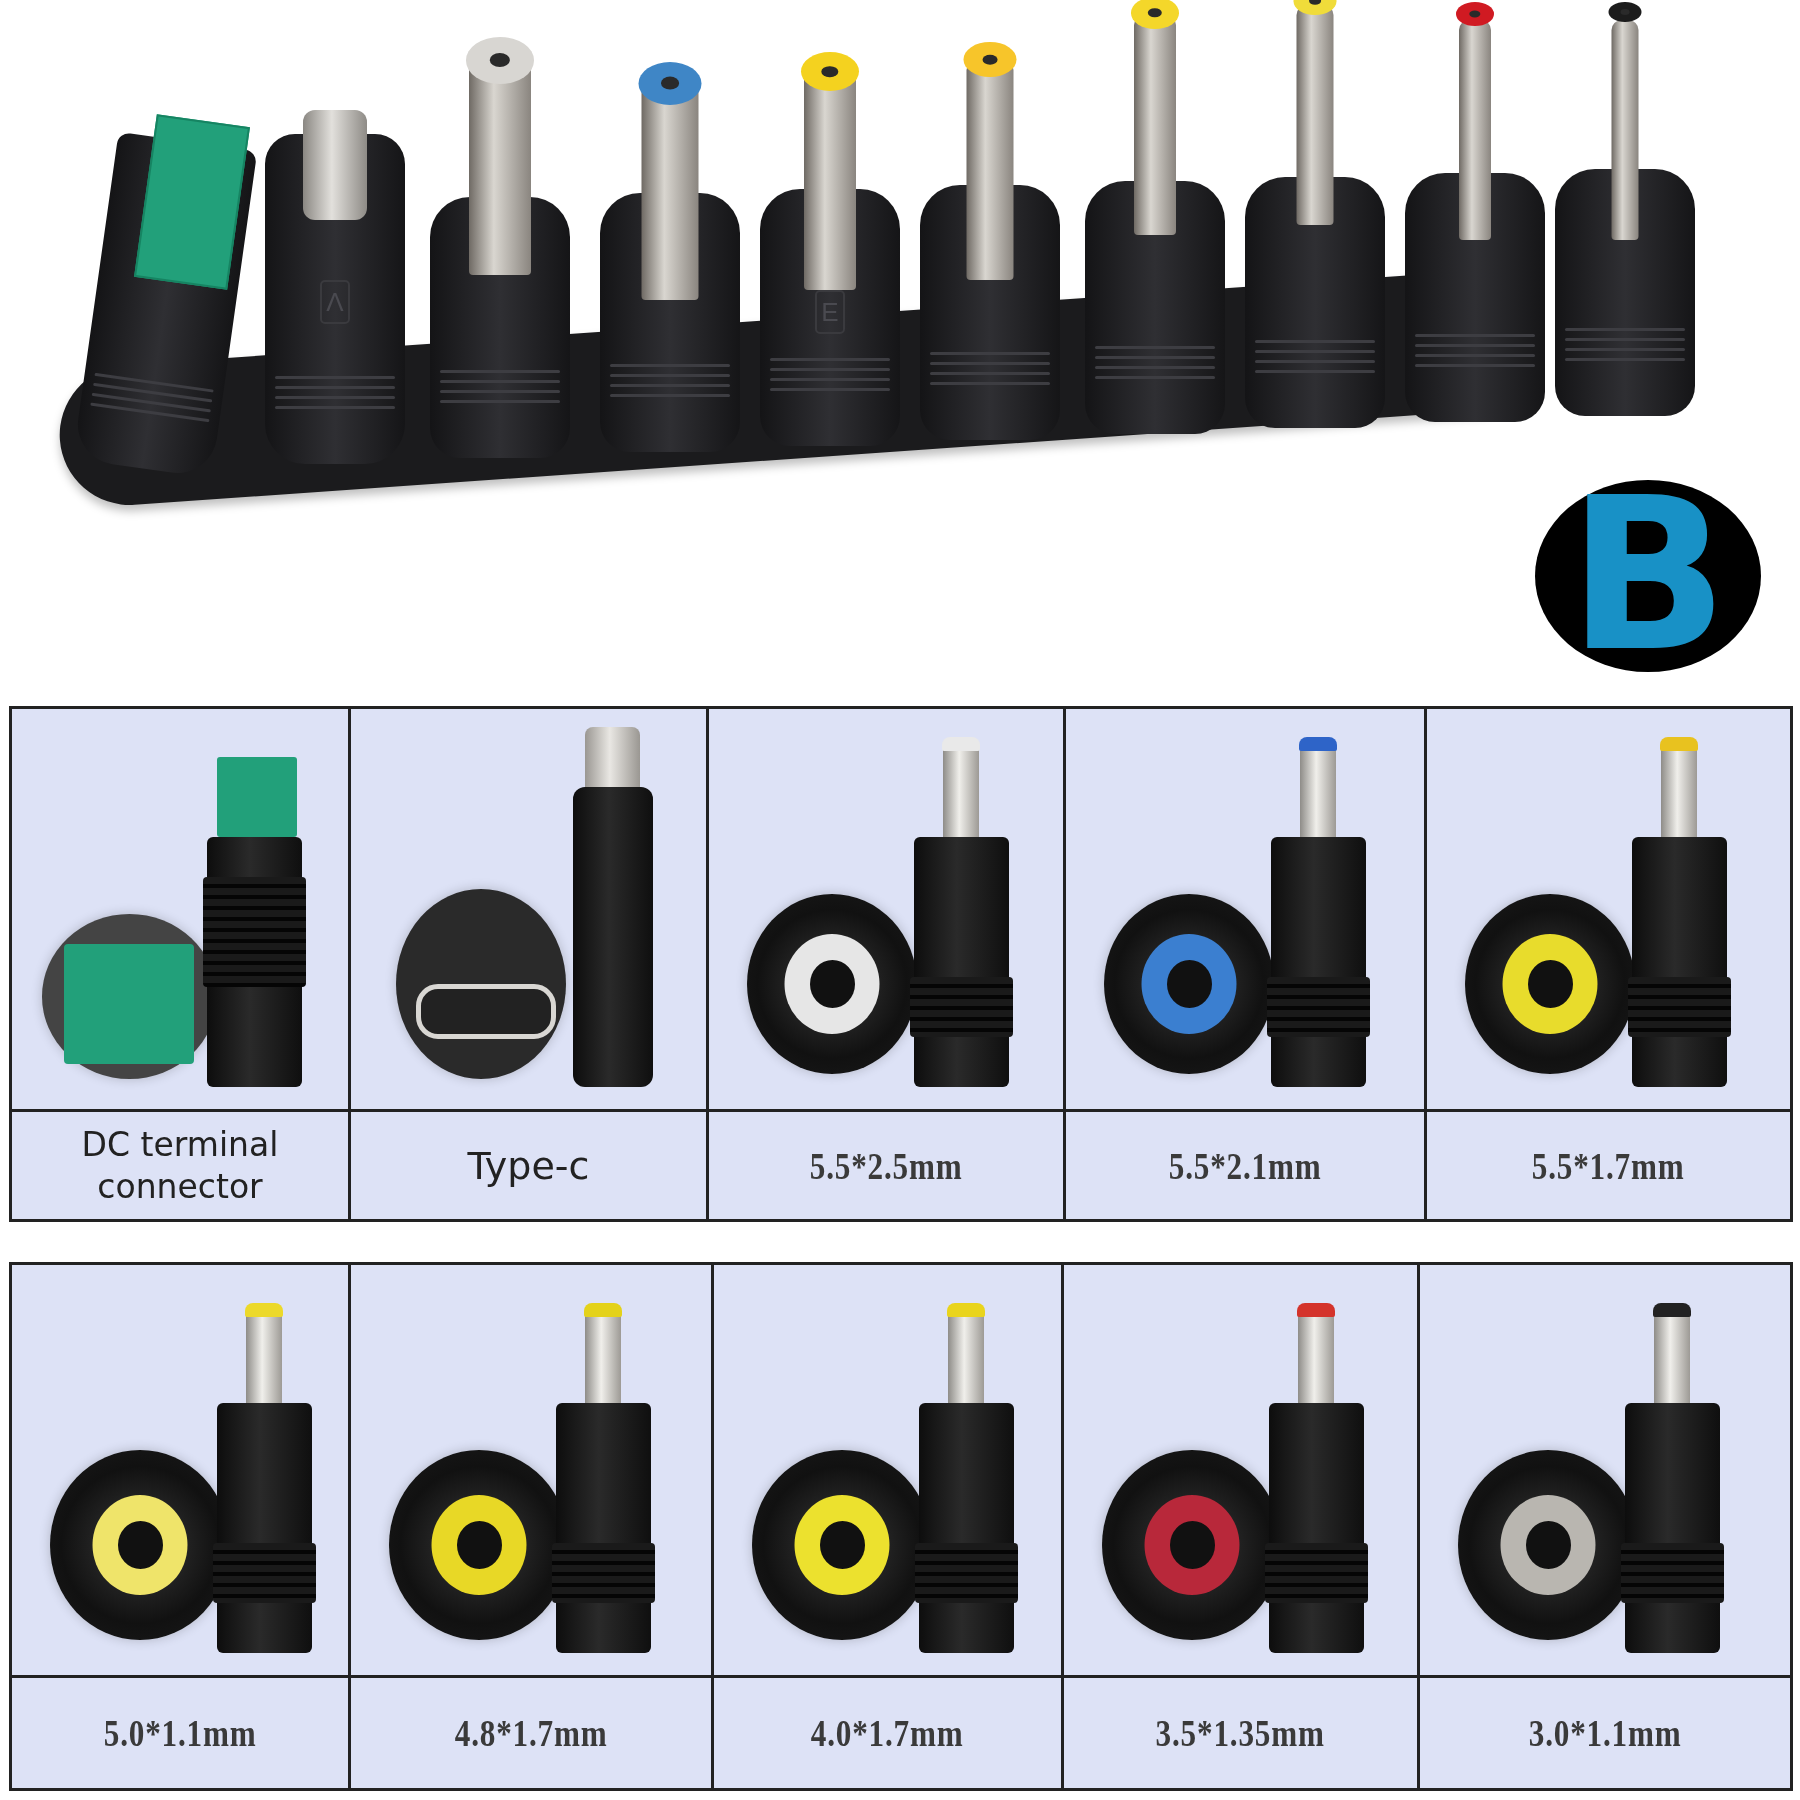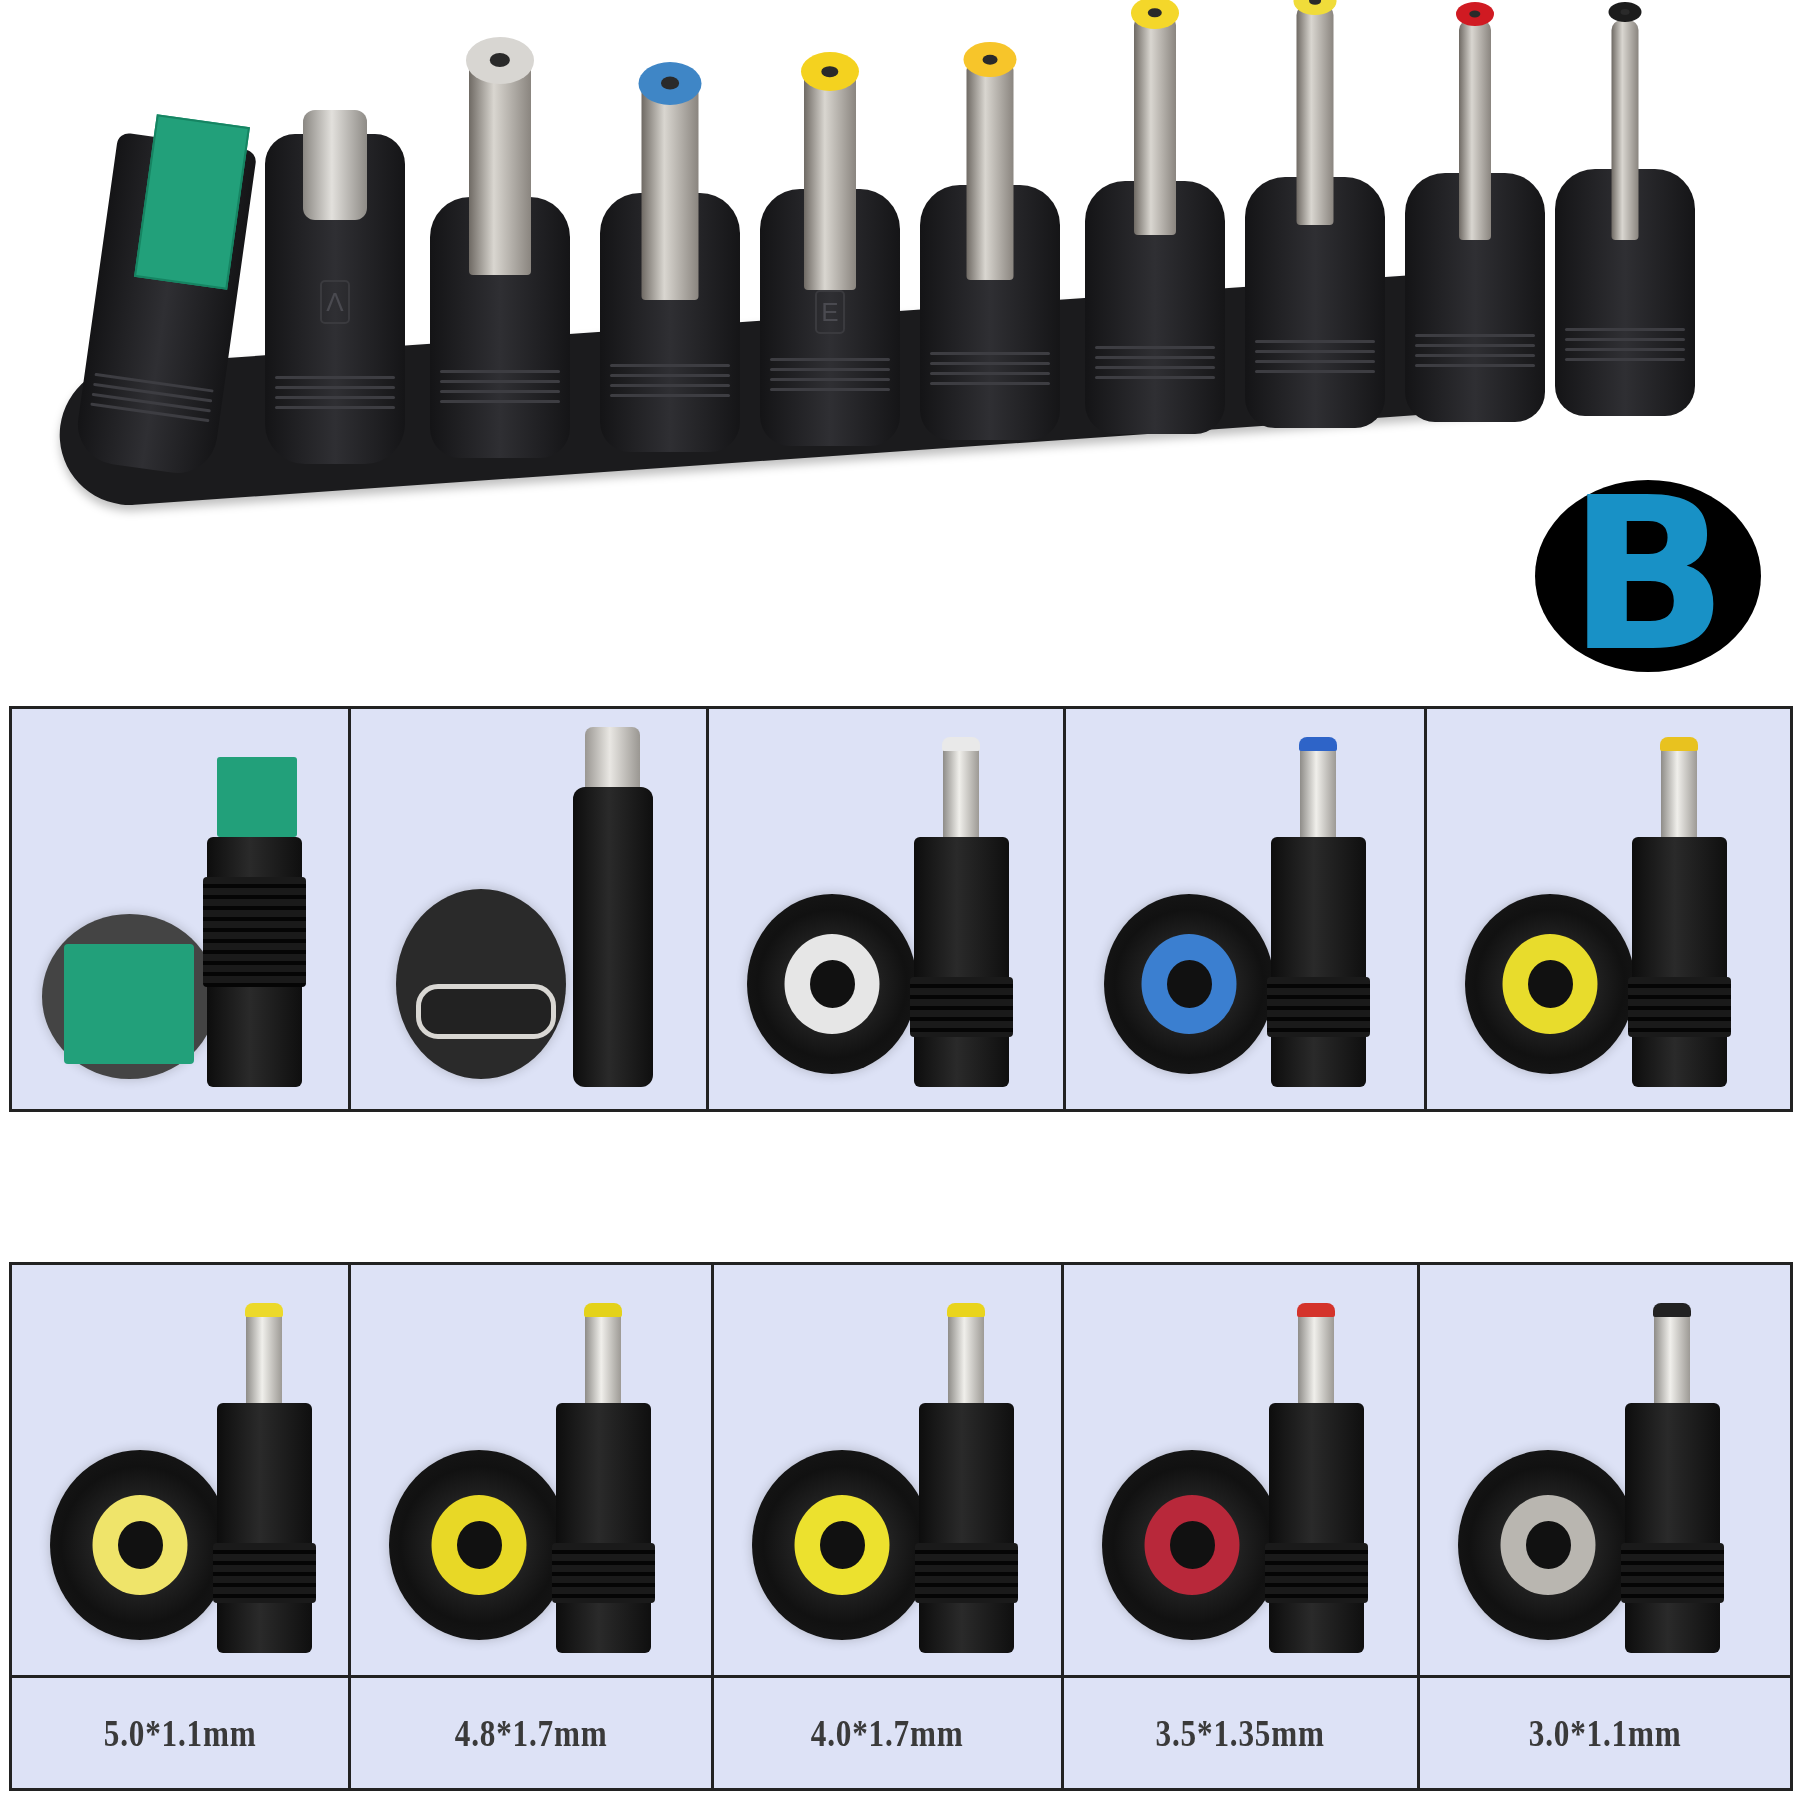--- a/index.html
+++ b/index.html
@@ -192,20 +192,34 @@
               <div class="hole" style="width: 45px; height: 48px;"></div>
             </div>
           </div>
           <div class="adapter" style="left: 205px; bottom: 22px; width: 95px; height: 250px;">
             <div class="ribs" style="bottom: 50px;"></div>
           </div>
           <div class="apin" style="left: 252px; bottom: 272px; width: 36px; height: 90px;"></div>
           <div class="acap" style="left: 252px; bottom: 358px; width: 38px; height: 14px; background: rgb(232, 194, 31);"></div>
         </td>
   </tr>
+  <tr>
+    <td class="lbl-cell">
+          <div class="lbl-sans">
+            <div>DC terminal</div>
+            <div>connector</div>
+          </div>
+        </td>
+    <td class="lbl-cell">
+          <div class="lbl-sans" style="font-size:38px">Type-c</div>
+        </td>
+    <td class="lbl-cell"><span class="lbl-serif">5.5*2.5mm</span></td>
+    <td class="lbl-cell"><span class="lbl-serif">5.5*2.1mm</span></td>
+    <td class="lbl-cell"><span class="lbl-serif">5.5*1.7mm</span></td>
+  </tr>
 </tbody>
   </table>
 
 <table class="grid grid2">
   <tbody>
       <tr>
     <td class="img-cell2" style="width:336px">
           <div class="disc" style="left: 38px; bottom: 35px; width: 180px; height: 190px;">
             <div class="ring" style="width: 95px; height: 100px; background: rgb(239, 228, 106);">
               <div class="hole" style="width: 45px; height: 48px;"></div>

